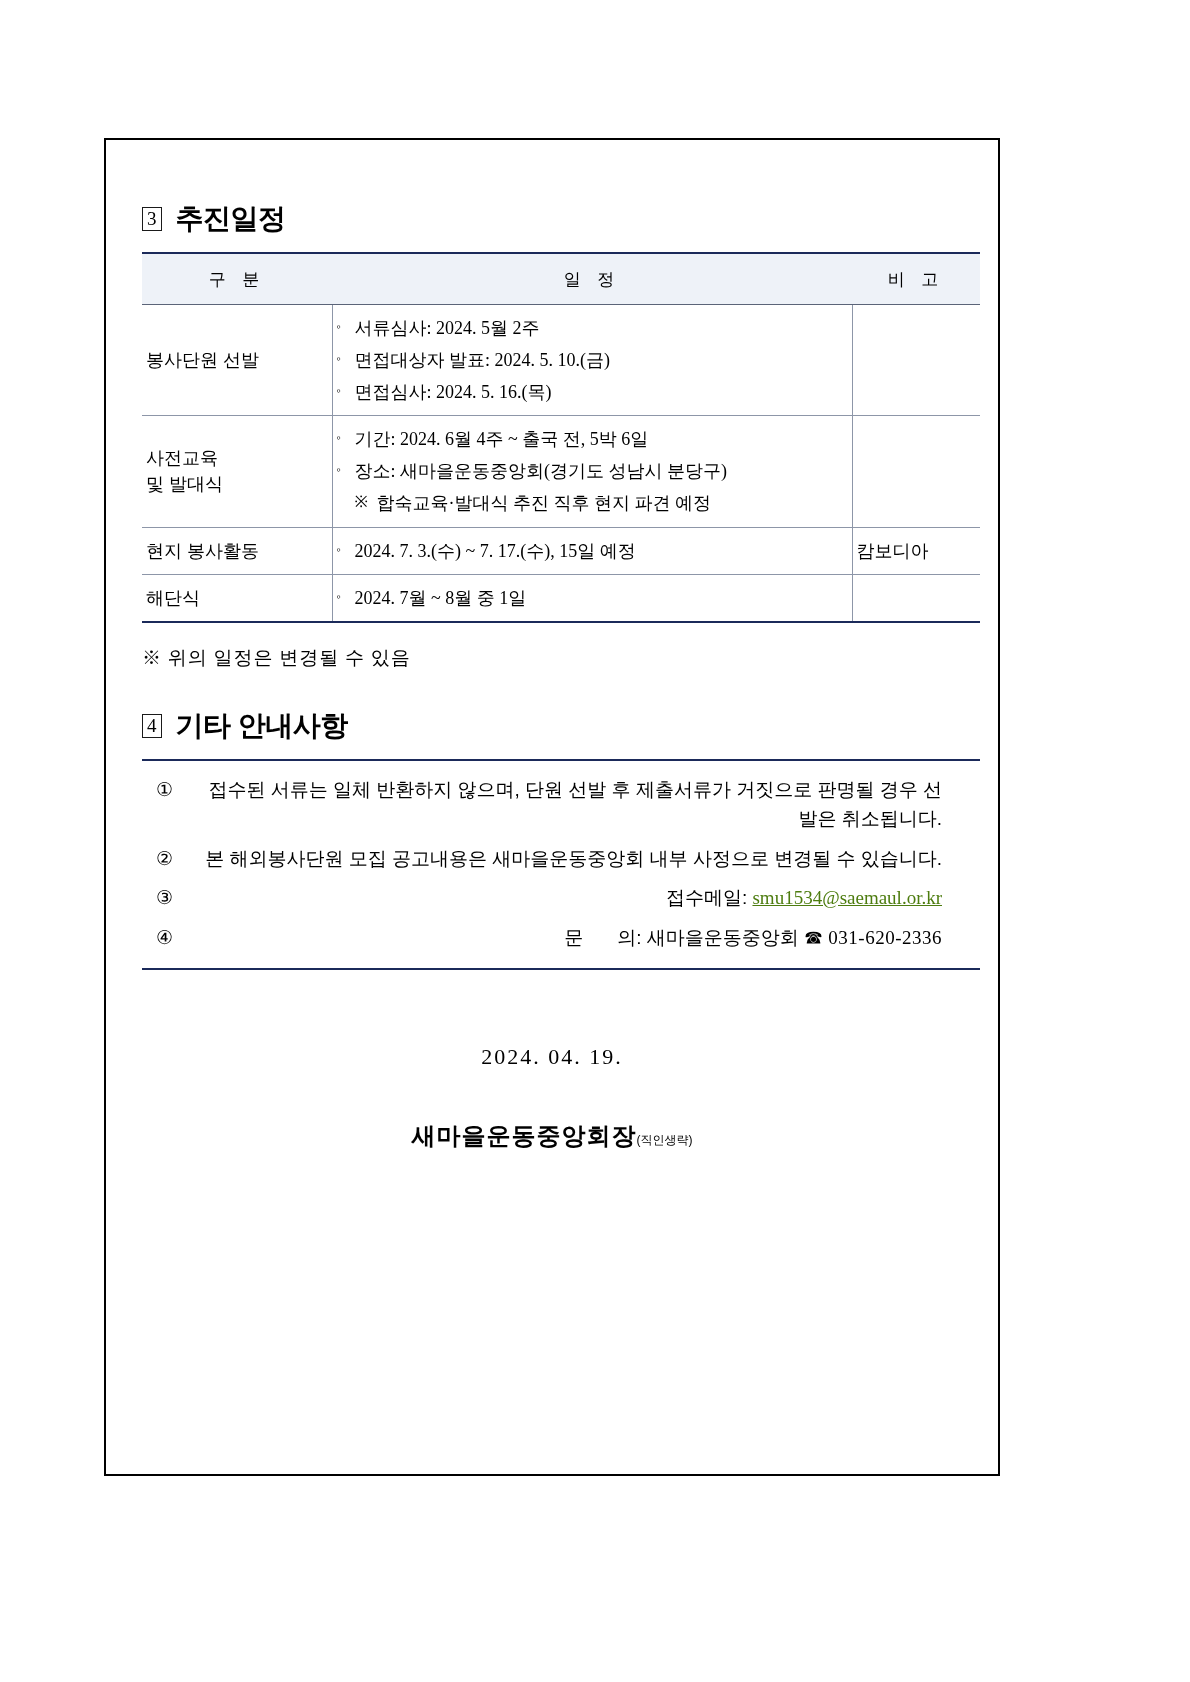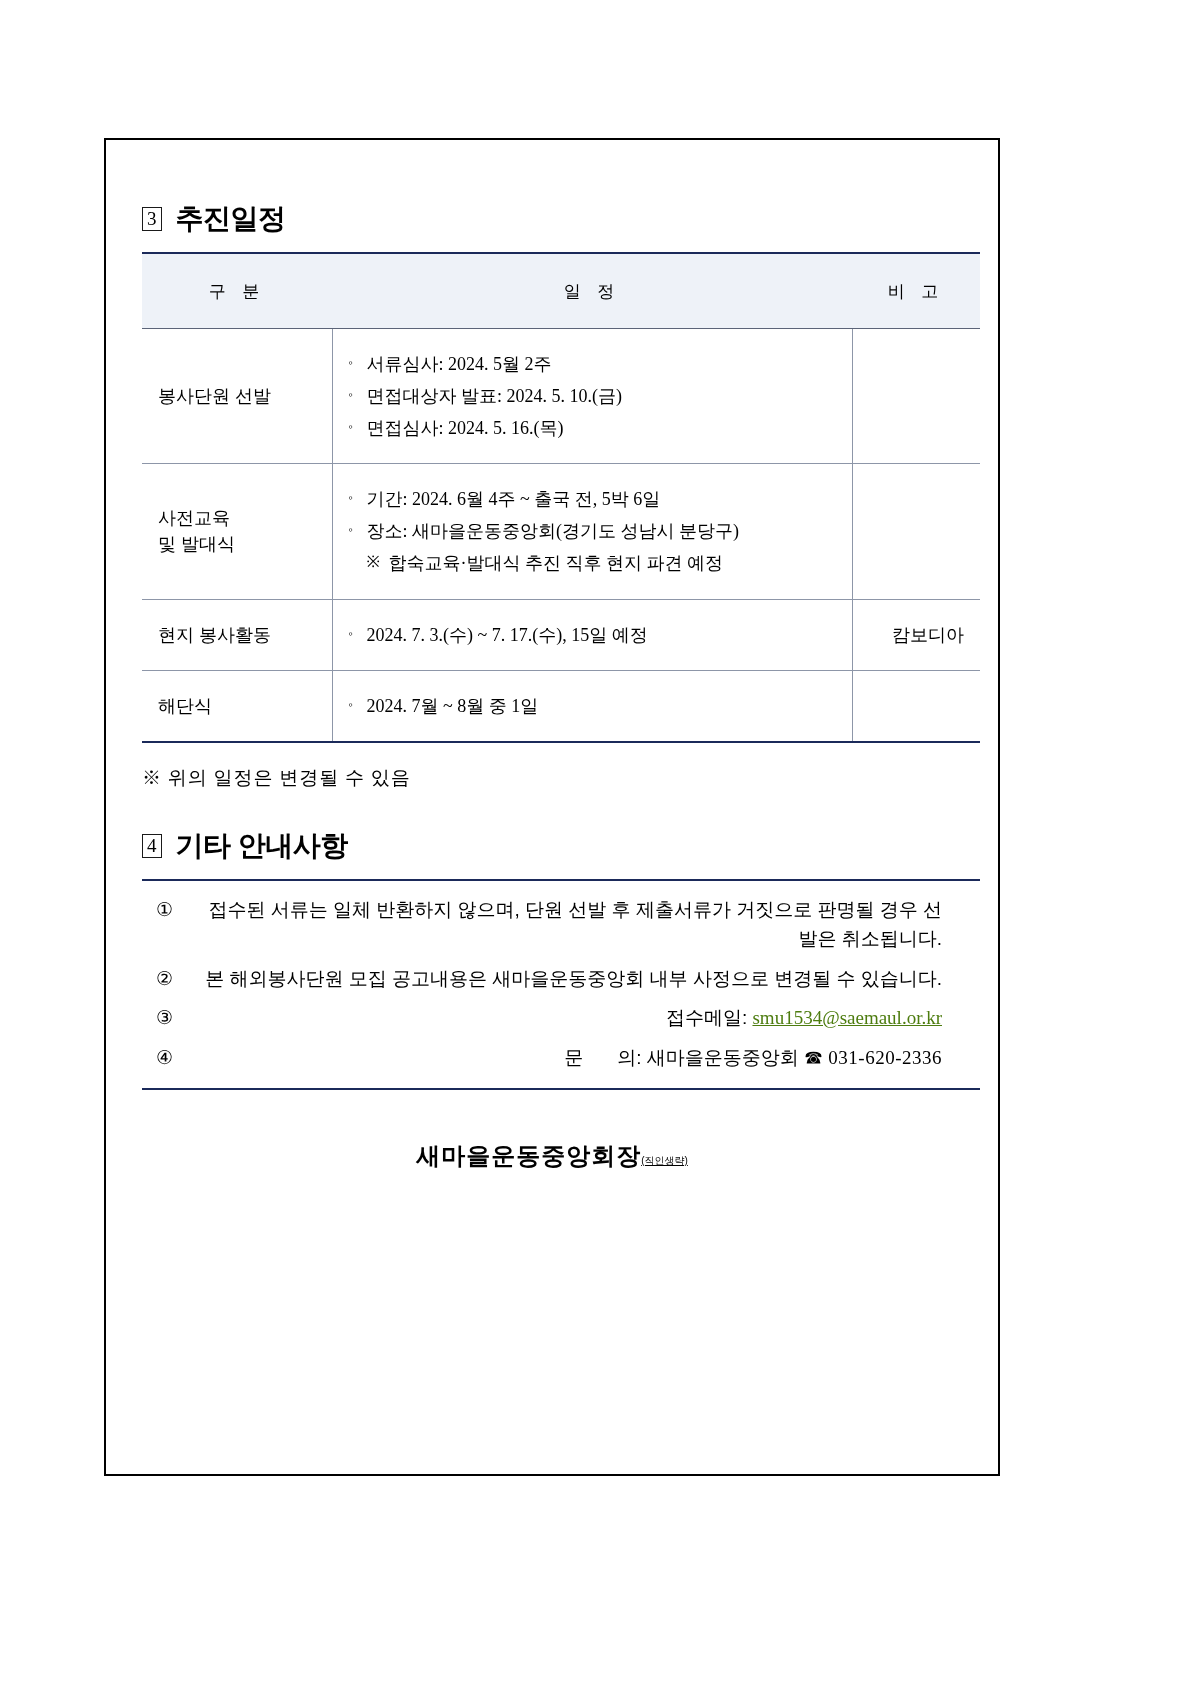--- a/index.html
+++ b/index.html
@@ -54,21 +54,21 @@
   
   table.schedule {
     border-collapse: collapse;
     width: 838px;
     table-layout: fixed;
   }
   table.schedule th,
   table.schedule td {
     border-top: 1px solid #8d96a8;
     border-bottom: 1px solid #8d96a8;
-    padding: 16px;
+    padding: 4px;
     vertical-align: middle;
   }
   table.schedule thead th {
     background: #eef2f8;
     border-top: 2.5px solid #1b2a5a;
     border-bottom: 1px solid #5b6478;
     font-size: 17px;
     font-weight: normal;
     letter-spacing: 6px;
     text-align: center;
@@ -81,21 +81,21 @@
   .col-div { width: 190px; }
   .col-sch { width: 520px; }
   .col-rem { width: 128px; }
 
   td.divcell {
     text-align: left;
     font-size: 18px;
     line-height: 1.45;
   }
   td.remcell {
-    text-align: right;
+    text-align: left;
     font-size: 18px;
     border-left: 1px solid #8d96a8;
     margin-top: 28px;
   }
   td.schcell {
     border-left: 1px solid #8d96a8;
     padding: 12px 10px 12px 18px;
     font-size: 18px;
     font-family: "Liberation Serif", serif;
   }
@@ -194,23 +194,22 @@
   .signature {
     text-align: center;
     margin-top: 50px;
   }
   .sig-name {
     font-size: 24px;
     font-weight: bold;
     letter-spacing: 1px;
   }
   .sig-sub {
-    font-size: 10px;
+    font-size: 12px;
     vertical-align: baseline;
-    text-decoration: underline;
   }
 </style>
 </head>
 <body>
 
 <div class="page">
   <div class="inner">
 
     <div class="sec-head">
       <span class="sec-num">3</span>
@@ -327,19 +326,20 @@
         <span class="li-body">
           <span>문</span><span class="gap"></span><span>의: 새마을운동중앙회</span>
           <span>☎</span>
           <span class="mono">031-620-2336</span>
         </span>
       </li>
     </ol>
 
     <div class="rule-bottom"></div>
 
+    <div class="date-line">2024. 04. 19.</div>
 
     <div class="signature">
       <span class="sig-name">새마을운동중앙회장</span><span class="sig-sub">(직인생략)</span>
     </div>
 
   </div>
 </div>
 
 </body></html>

